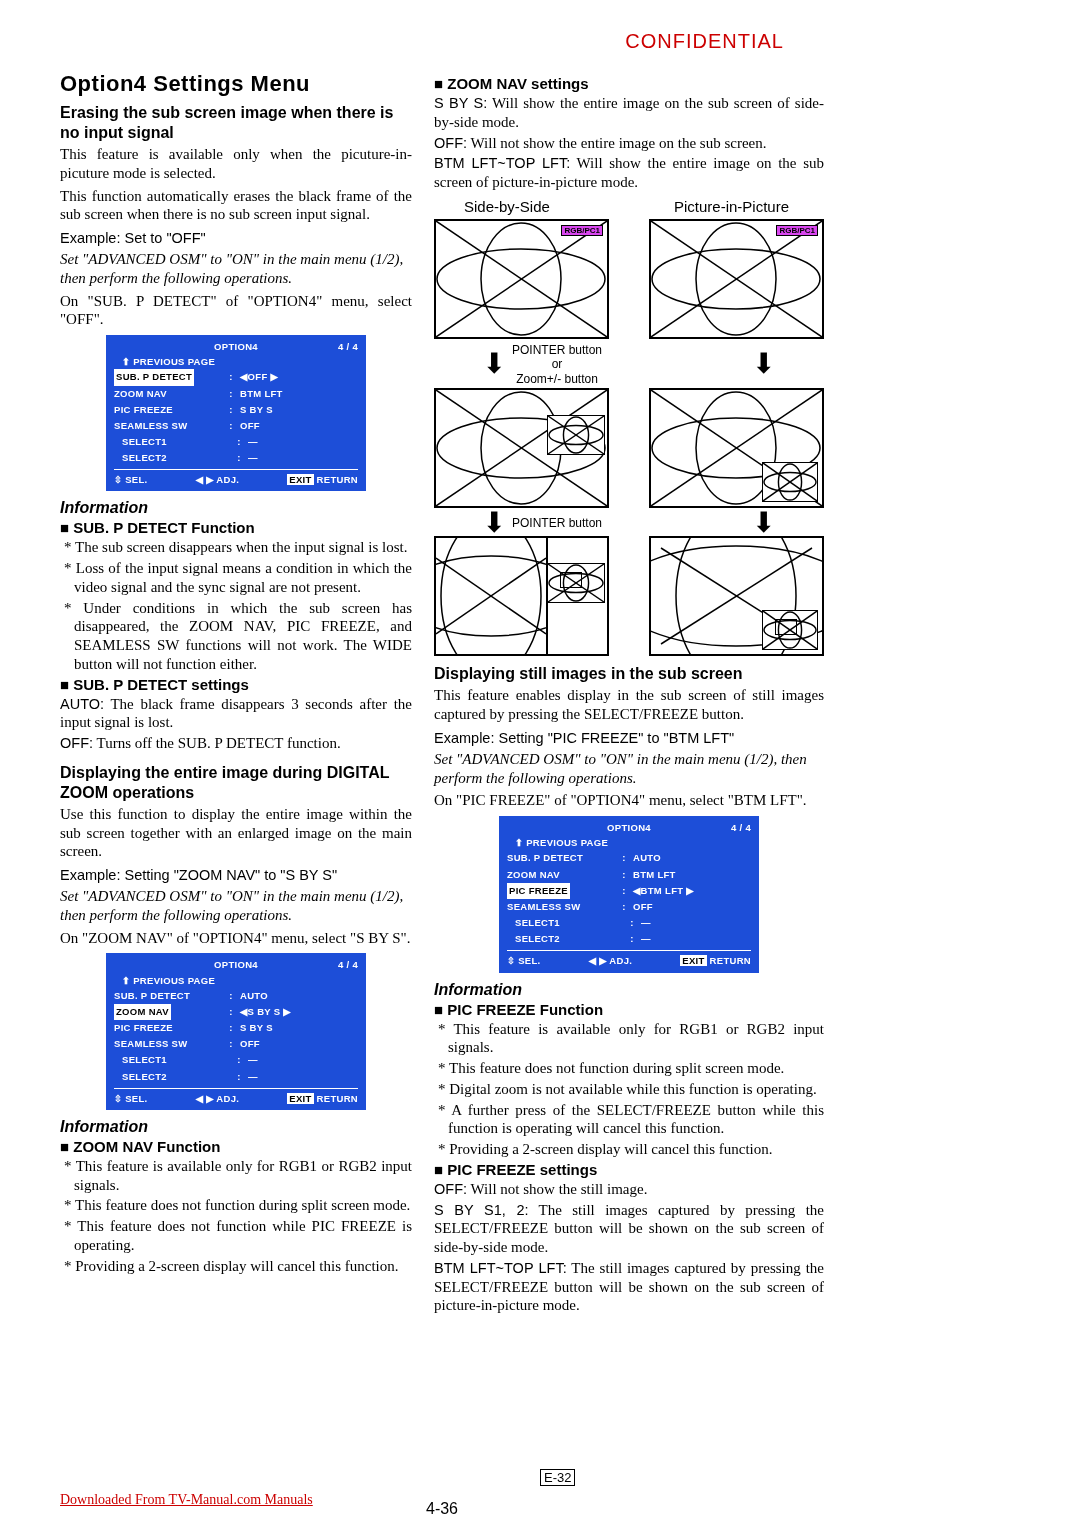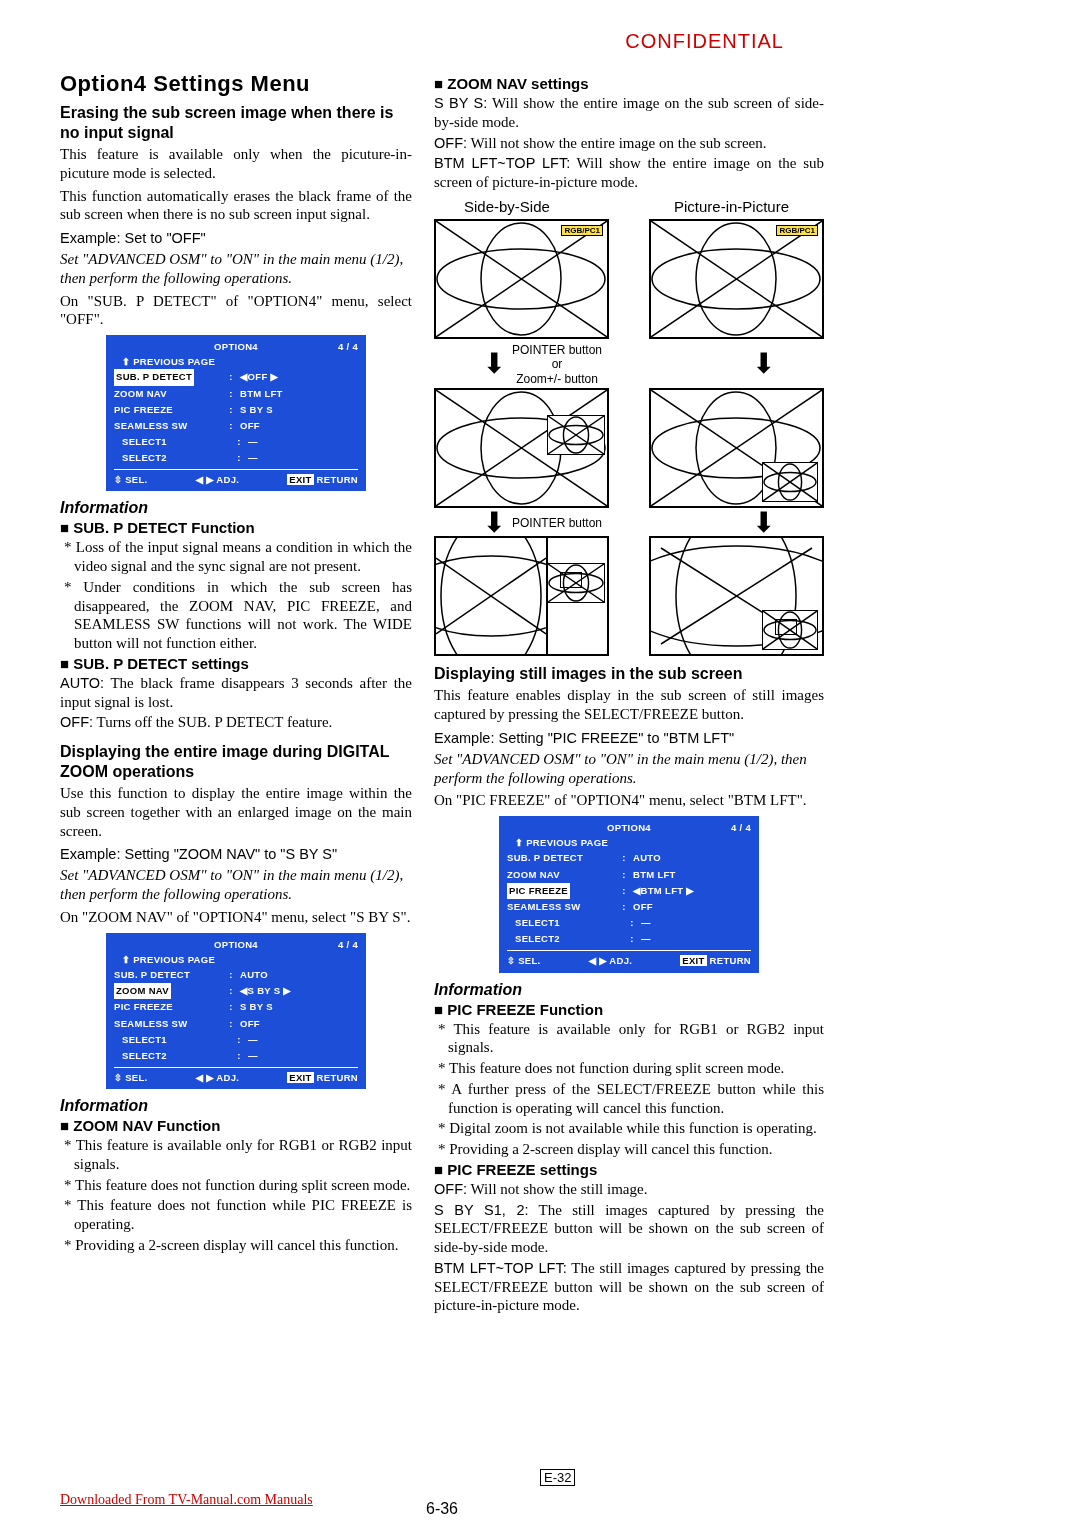--- a/index.html
+++ b/index.html
@@ -164,21 +164,21 @@
   }
   .tag {
     position: absolute;
     top: 4px;
     right: 4px;
     border: 1px solid #000;
     font-family: Arial, Helvetica, sans-serif;
     font-size: 8px;
     font-weight: bold;
     padding: 0 2px;
-    background: #fde047;
+    background: #d946ef;
     margin-left: 36px;
   }
   .pip {
     position: absolute;
     border: 1.5px solid #000;
     background: #fff;
     box-sizing: border-box;
   }
   .sbs-half {
     position: absolute;
@@ -294,25 +294,26 @@
           </div>
         <div class="footer">
           <span>⇳ SEL.</span>
           <span>◀ ▶ ADJ.</span>
           <span><span class="exitbox">EXIT</span> <span>RETURN</span></span>
         </div>
       </div>
 
       <div class="info-heading">Information</div>
       <div class="sq-heading">SUB. P DETECT Function</div>
+      <p class="bullet">* The sub screen disappears when the input signal is lost.</p>
       <p class="bullet">* Loss of the input signal means a condition in which the video signal and the sync signal are not present.</p>
       <p class="bullet">* Under conditions in which the sub screen has disappeared, the ZOOM NAV, PIC FREEZE, and SEAMLESS SW functions will not work. The WIDE button will not function either.</p>
       <div class="sq-heading">SUB. P DETECT settings</div>
       <p class="settings-line"><span class="settings-label">AUTO:</span><span> The black frame disappears 3 seconds after the input signal is lost.</span></p>
-      <p class="settings-line"><span class="settings-label">OFF:</span><span> Turns off the SUB. P DETECT feature.</span></p>
+      <p class="settings-line"><span class="settings-label">OFF:</span><span> Turns off the SUB. P DETECT function.</span></p>
 
       <h2 class="sub" style="margin-top:10px">Displaying the entire image during DIGITAL ZOOM operations</h2>
       <p class="body">Use this function to display the entire image within the sub screen together with an enlarged image on the main screen.</p>
       <p class="sans">Example: Setting "ZOOM NAV" to "S BY S"</p>
       <p class="ital">Set "ADVANCED OSM" to "ON" in the main menu (1/2), then perform the following operations.</p>
       <p class="body">On "ZOOM NAV" of "OPTION4" menu, select "S BY S".</p>
 
       <div class="osd">
         <div class="title-row"><span>OPTION4</span><span class="page-ind">4 / 4</span></div>
         <div class="prev">⬆ PREVIOUS PAGE</div>
@@ -529,28 +530,28 @@
           <span>⇳ SEL.</span>
           <span>◀ ▶ ADJ.</span>
           <span><span class="exitbox">EXIT</span> <span>RETURN</span></span>
         </div>
       </div>
 
       <div class="info-heading">Information</div>
       <div class="sq-heading">PIC FREEZE Function</div>
       <p class="bullet">* This feature is available only for RGB1 or RGB2 input signals.</p>
       <p class="bullet">* This feature does not function during split screen mode.</p>
+      <p class="bullet">* Digital zoom is not available while this function is operating.</p>
       <p class="bullet">* A further press of the SELECT/FREEZE button while this function is operating will cancel this function.</p>
-      <p class="bullet">* Digital zoom is not available while this function is operating.</p>
       <p class="bullet">* Providing a 2-screen display will cancel this function.</p>
       <div class="sq-heading">PIC FREEZE settings</div>
       <p class="settings-line"><span class="settings-label">OFF:</span><span> Will not show the still image.</span></p>
       <p class="settings-line"><span class="settings-label">S BY S1, 2:</span><span> The still images captured by pressing the SELECT/FREEZE button will be shown on the sub screen of side-by-side mode.</span></p>
       <p class="settings-line"><span class="settings-label">BTM LFT~TOP LFT:</span><span> The still images captured by pressing the SELECT/FREEZE button will be shown on the sub screen of picture-in-picture mode.</span></p>
     </div>
   </div>
 
   <div class="footer-bar">
     <span class="dl-line">Downloaded From TV-Manual.com Manuals</span>
   </div>
   <div class="page-num-e">E-32</div>
-  <div class="page-num-436">6-36</div>
+  <div class="page-num-436">4-36</div>
 </div>
 
 </body></html>

